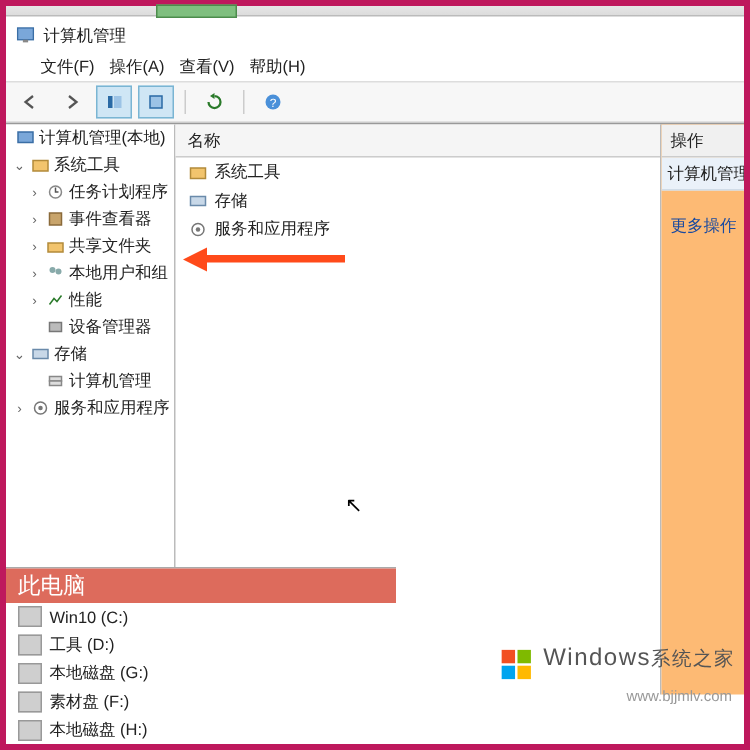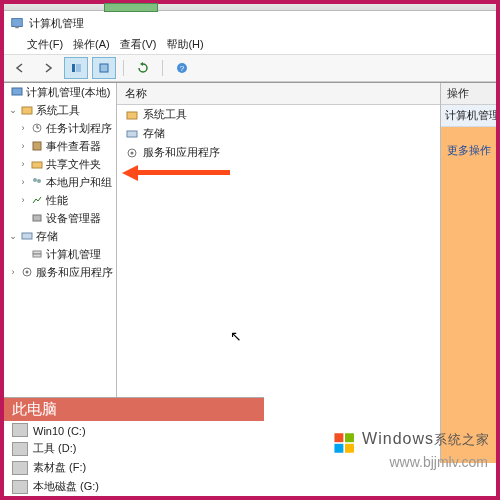--- a/index.html
+++ b/index.html
@@ -252,31 +252,35 @@
     <div class="bprow">
         <span class="dicn"></span>
         <span>Win10 (C:)</span>
       </div>
     <div class="bprow">
         <span class="dicn"></span>
         <span>工具 (D:)</span>
       </div>
     <div class="bprow">
         <span class="dicn"></span>
+        <span>本地磁盘 (G:)</span>
+      </div>
+    <div class="bprow">
+        <span class="dicn"></span>
         <span>素材盘 (F:)</span>
       </div>
     <div class="bprow">
         <span class="dicn"></span>
-        <span>本地磁盘 (G:)</span>
+        <span>本地磁盘 (H:)</span>
       </div>
   </div>
 
   <div class="wm">
     <svg class="winlogo" viewBox="0 0 32 32">
       <rect x="3" y="4" width="11" height="11" fill="#f25022"></rect>
         <rect x="16" y="4" width="11" height="11" fill="#7fba00"></rect>
       <rect x="3" y="17" width="11" height="11" fill="#00a4ef"></rect>
         <rect x="16" y="17" width="11" height="11" fill="#ffb900"></rect>
     </svg>
     <span class="txt"><span>Windows</span><span style="font-size:13px">系统之家</span></span>
   </div>
-  <div style="position:absolute;right:8px;bottom:26px;font-size:14px;color:#999">www.bjjmlv.com</div>
+  <div style="position:absolute;right:8px;bottom:26px;font-size:10px;color:#999">www.bjjmlv.com</div>
 </div>
 
 </body></html>

